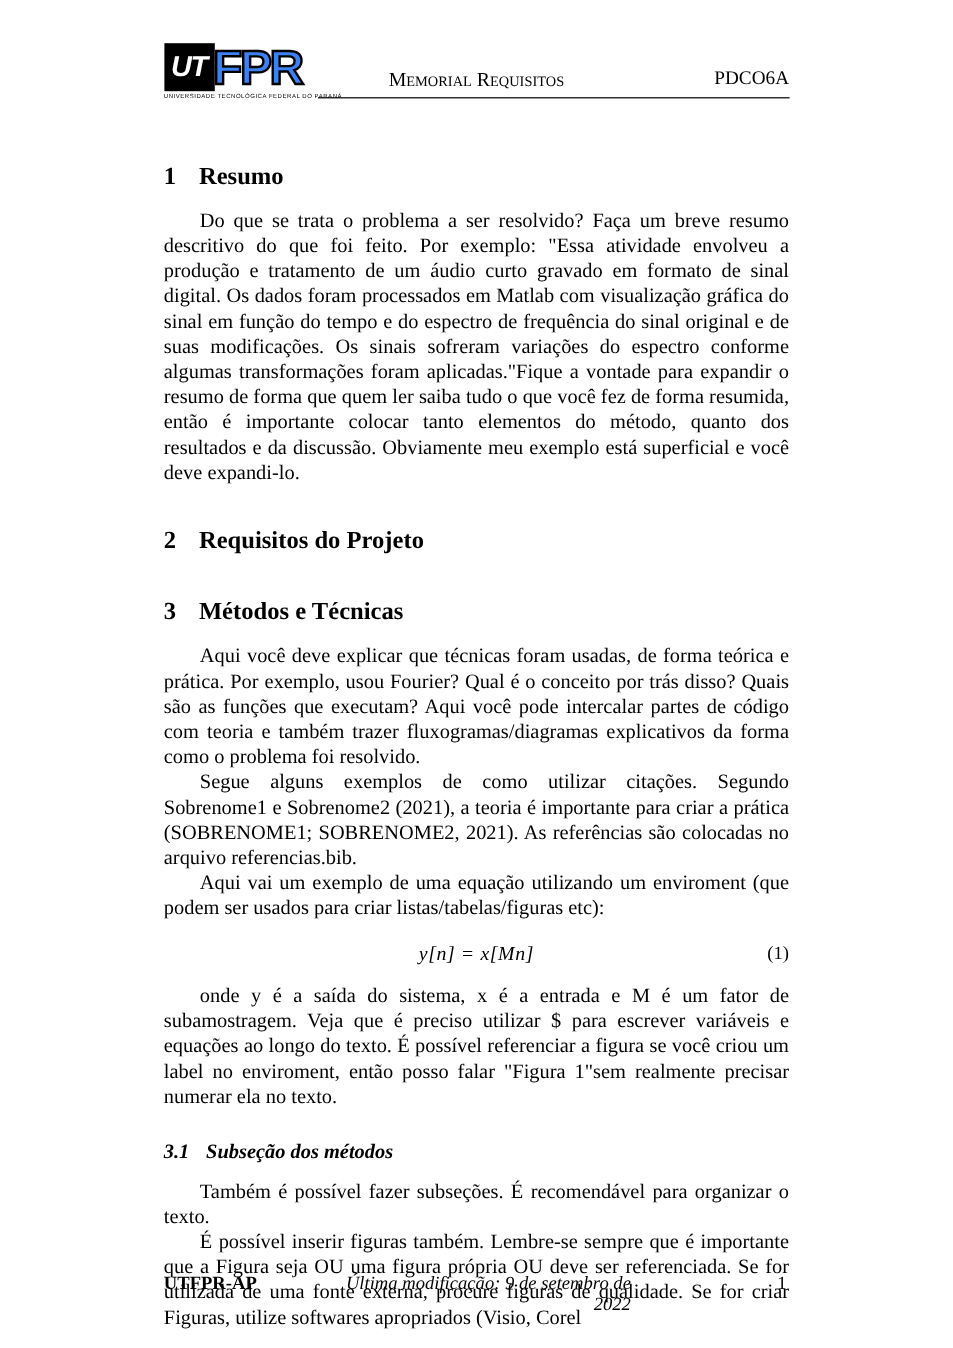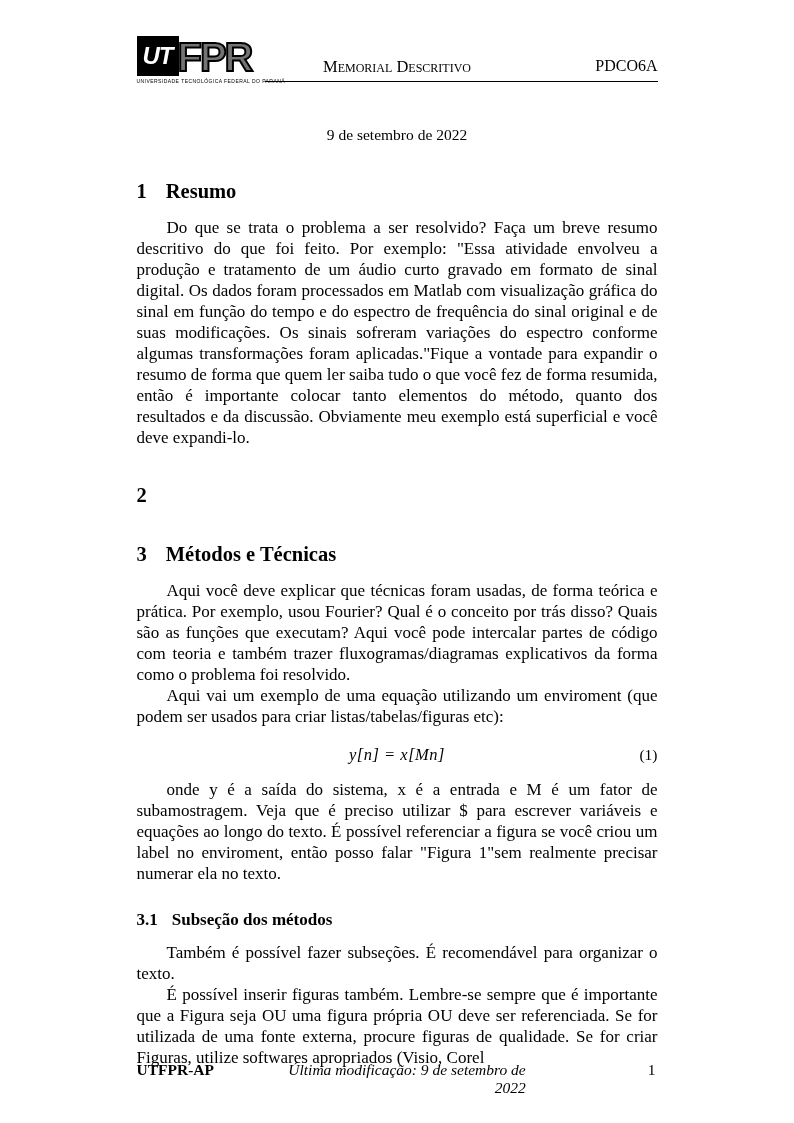--- a/index.html
+++ b/index.html
@@ -19,21 +19,21 @@
   .logo-row { display: flex; align-items: flex-end; }
   .logo-ut {
     width: 42px; height: 40px; background: #000; color: #fff;
     font-family: "Liberation Sans", sans-serif; font-weight: bold; font-style: italic;
     font-size: 24px; letter-spacing: -1px;
     display: flex; align-items: center; justify-content: center;
   }
   .logo-fpr {
     font-family: "Liberation Sans", sans-serif; font-weight: bold;
     font-size: 40px; line-height: 38px; letter-spacing: -2px; margin-left: -1px;
-    color: #737373; -webkit-text-stroke: 2px #000;
+    color: #3b82f6; -webkit-text-stroke: 2px #000;
     text-shadow: 0 0 1px #000;
   }
   .logo-caption {
     font-family: "Liberation Sans", sans-serif; font-size: 5px;
     letter-spacing: 0.45px; margin-top: 2px; white-space: nowrap; color: #000;
   }
   .header-center {
     position: absolute; left: 0; right: 0; top: 21px; text-align: center;
     font-variant: small-caps; font-size: 16.5px;
   }
@@ -50,21 +50,21 @@
   .doc-date { font-size: 15.5px; margin-top: 22px; }
 
   
   .sec {
     display: flex; font-weight: bold; font-size: 20.5px;
     margin-top: 36px; margin-bottom: 14px;
   }
   .sec .num { margin-right: 19px; }
   .subsec {
     display: flex; font-weight: bold; font-size: 17px;
-    margin-top: 26px; margin-bottom: 12px;
+    margin-top: 26px; margin-bottom: 12px; font-style: italic;
   }
   .subsec .num { margin-right: 14px; }
   p.body-par {
     font-size: 17px; line-height: 21px;
     text-align: justify; text-indent: 30px;
   }
 
   
   .equation {
     position: relative; text-align: center;
@@ -88,44 +88,45 @@
 <div class="page">
 
   <div class="header">
     <div class="logo">
       <div class="logo-row">
         <div class="logo-ut">UT</div>
         <div class="logo-fpr">FPR</div>
       </div>
       <div class="logo-caption">UNIVERSIDADE TECNOLÓGICA FEDERAL DO PARANÁ</div>
     </div>
-    <div class="header-center">Memorial Descritivo</div>
+    <div class="header-center">Memorial Requisitos</div>
     <div class="header-right">PDCO6A</div>
     <div class="header-rule"></div>
   </div>
 
   <div class="title-block">
-    <div class="doc-date">9 de setembro de 2022</div>
   </div>
 
   <h2 class="sec">
     <span class="num">1</span>
     <span>Resumo</span>
   </h2>
   <p class="body-par">Do que se trata o problema a ser resolvido? Faça um breve resumo descritivo do que foi feito. Por exemplo: "Essa atividade envolveu a produção e tratamento de um áudio curto gravado em formato de sinal digital. Os dados foram processados em Matlab com visualização gráfica do sinal em função do tempo e do espectro de frequência do sinal original e de suas modificações. Os sinais sofreram variações do espectro conforme algumas transformações foram aplicadas."Fique a vontade para expandir o resumo de forma que quem ler saiba tudo o que você fez de forma resumida, então é importante colocar tanto elementos do método, quanto dos resultados e da discussão. Obviamente meu exemplo está superficial e você deve expandi-lo.</p>
 
   <h2 class="sec">
     <span class="num">2</span>
+    <span>Requisitos do Projeto</span>
   </h2>
 
   <h2 class="sec">
     <span class="num">3</span>
     <span>Métodos e Técnicas</span>
   </h2>
   <p class="body-par">Aqui você deve explicar que técnicas foram usadas, de forma teórica e prática. Por exemplo, usou Fourier? Qual é o conceito por trás disso? Quais são as funções que executam? Aqui você pode intercalar partes de código com teoria e também trazer fluxogramas/diagramas explicativos da forma como o problema foi resolvido.</p>
+  <p class="body-par">Segue alguns exemplos de como utilizar citações. Segundo Sobrenome1 e Sobrenome2 (2021), a teoria é importante para criar a prática (SOBRENOME1; SOBRENOME2, 2021). As referências são colocadas no arquivo referencias.bib.</p>
   <p class="body-par">Aqui vai um exemplo de uma equação utilizando um enviroment (que podem ser usados para criar listas/tabelas/figuras etc):</p>
 
   <div class="equation">
     <span class="eq-body">y[n] = x[Mn]</span>
     <span class="eq-num">(1)</span>
   </div>
 
   <p class="body-par">onde y é a saída do sistema, x é a entrada e M é um fator de subamostragem. Veja que é preciso utilizar $ para escrever variáveis e equações ao longo do texto. É possível referenciar a figura se você criou um label no enviroment, então posso falar "Figura 1"sem realmente precisar numerar ela no texto.</p>
 
   <h3 class="subsec">

